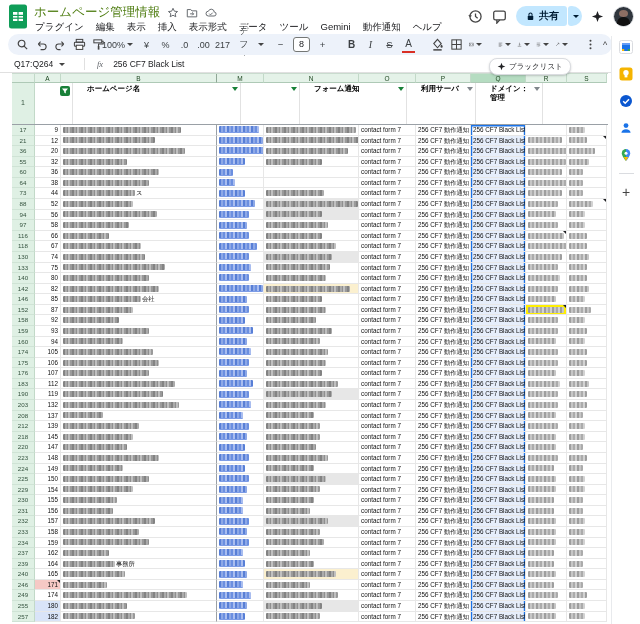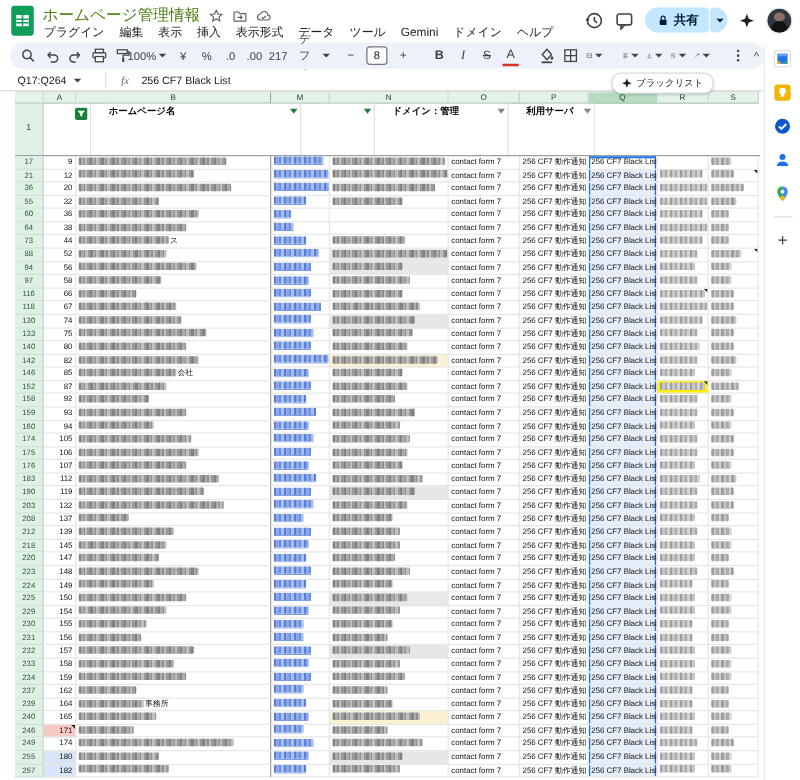--- a/index.html
+++ b/index.html
@@ -119,21 +119,21 @@
   </div>
   <div id="menubar">
       <span>プラグイン</span>
       <span>編集</span>
       <span>表示</span>
       <span>挿入</span>
       <span>表示形式</span>
       <span>データ</span>
       <span>ツール</span>
       <span>Gemini</span>
-      <span>ドメイン</span>
+      <span>動作通知</span>
       <span>ヘルプ</span>
     </div>
   <div id="tb-right">
     <svg class="ric" viewBox="0 0 14 14">
         <circle cx="7" cy="7" r="5.2" fill="none" stroke="#444" stroke-width="1.2"></circle>
         <path d="M7 4.2V7l2 1.6" fill="none" stroke="#444" stroke-width="1.2"></path>
         <path d="M1.8 7l-1-1.3M1.8 7l1.4-.9" fill="none" stroke="#444" stroke-width="1"></path>
       </svg>
     <svg class="ric" viewBox="0 0 14 14">
         <rect x="1.6" y="2" width="10.8" height="8.2" rx="1.6" fill="none" stroke="#444" stroke-width="1.2"></rect>
@@ -315,25 +315,29 @@
         </svg>
     </div>
     <div class="hc">
         <span class="htx">ホームページ名</span>
         <span class="tri"></span>
       </div>
     <div class="hc">
         <span class="tri"></span>
       </div>
     <div class="hc">
-        <span class="htx">ドメイン：管理</span>
-        <span class="tri gray"></span>
+        <span class="htx">フォーム通知</span>
+        <span class="tri"></span>
       </div>
     <div class="hc">
         <span class="htx">利用サーバ</span>
+        <span class="tri gray"></span>
+      </div>
+    <div class="hc">
+        <span class="htx">ドメイン：管理</span>
         <span class="tri gray"></span>
       </div>
   </div>
   <div id="rows">
       <div class="row grid">
         <div class="c gut">17</div>
         <div class="c ca">9</div>
         <div class="c cb"><span class="rd" style="width: 118px;"></span></div>
         <div class="c cm"><span class="rd blu" style="width: 40px;"></span></div>
         <div class="c cn"><span class="rd" style="width: 90px;"></span></div>

